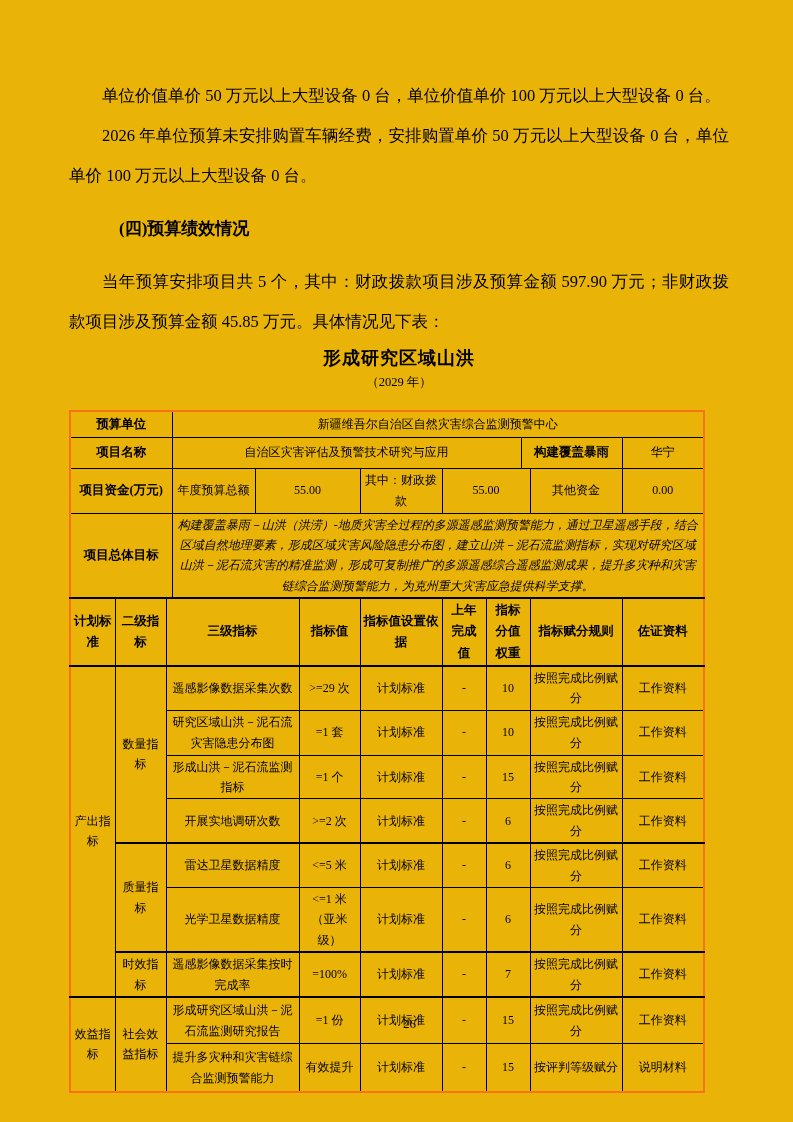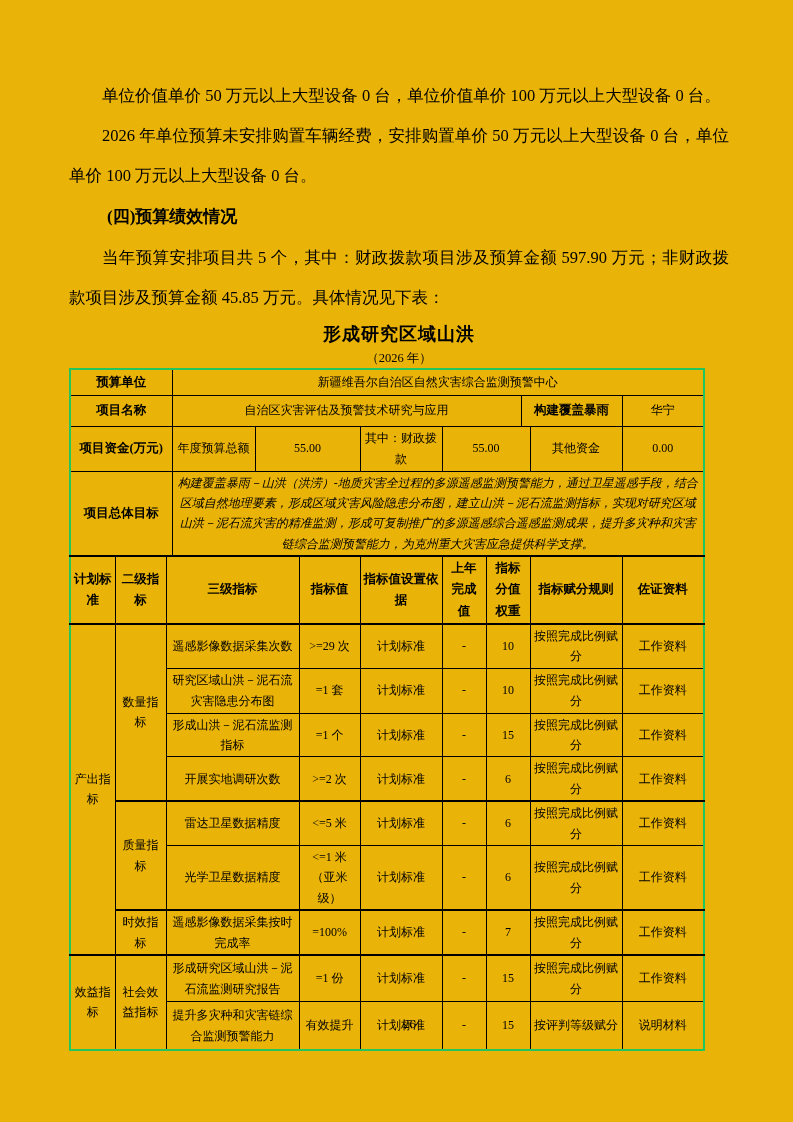--- a/index.html
+++ b/index.html
@@ -7,31 +7,31 @@
     position:relative;
     width:793px;height:1122px;
     background:#eab308;
     margin:0 auto;
     font-family:"Liberation Serif", serif;
     color:#000;
     overflow:hidden;
   }
   .content{position:absolute;left:69px;top:76px;width:660px;}
   .para{margin:0;font-size:16.5px;line-height:40px;text-indent:2em;text-align:justify;}
-  .heading{margin:4px;font-size:17px;line-height:34px;font-weight:bold;text-indent:2em;}
+  .heading{margin:16px;font-size:17px;line-height:34px;font-weight:bold;text-indent:2em;}
   .table-title{text-align:center;font-size:18px;font-weight:bold;line-height:28px;margin-top:2px;letter-spacing:1px;}
   .table-subtitle{text-align:center;font-size:12.5px;line-height:20px;}
 
   table.perf{
     border-collapse:collapse;
     table-layout:fixed;
     width:634px;
-    margin-top:0;
+    margin-top:18px;
     font-size:12px;
-    border:2px solid #22c55e;
+    border:2px solid #f97316;
   }
   table.perf td{
     border:1px solid #000;
     text-align:center;
     vertical-align:middle;
     padding:1px 3px;
     line-height:1.7;
     overflow:hidden;
   }
   td.b{font-weight:bold;font-size:12.5px;}
@@ -54,21 +54,21 @@
 
 <div class="page">
   <div class="content">
 
     <p class="para">单位价值单价 50 万元以上大型设备 0 台，单位价值单价 100 万元以上大型设备 0 台。</p>
     <p class="para">2026 年单位预算未安排购置车辆经费，安排购置单价 50 万元以上大型设备 0 台，单位单价 100 万元以上大型设备 0 台。</p>
     <h3 class="heading">(四)预算绩效情况</h3>
     <p class="para">当年预算安排项目共 5 个，其中：财政拨款项目涉及预算金额 597.90 万元；非财政拨款项目涉及预算金额 45.85 万元。具体情况见下表：</p>
 
     <div class="table-title">形成研究区域山洪</div>
-    <div class="table-subtitle">（2026 年）</div>
+    <div class="table-subtitle">（2029 年）</div>
 
     <table class="perf">
       <colgroup>
         <col style="width:45px">
           <col style="width:51px">
           <col style="width:6px">
         <col style="width:83px">
           <col style="width:44px">
           <col style="width:61px">
         <col style="width:82px">

